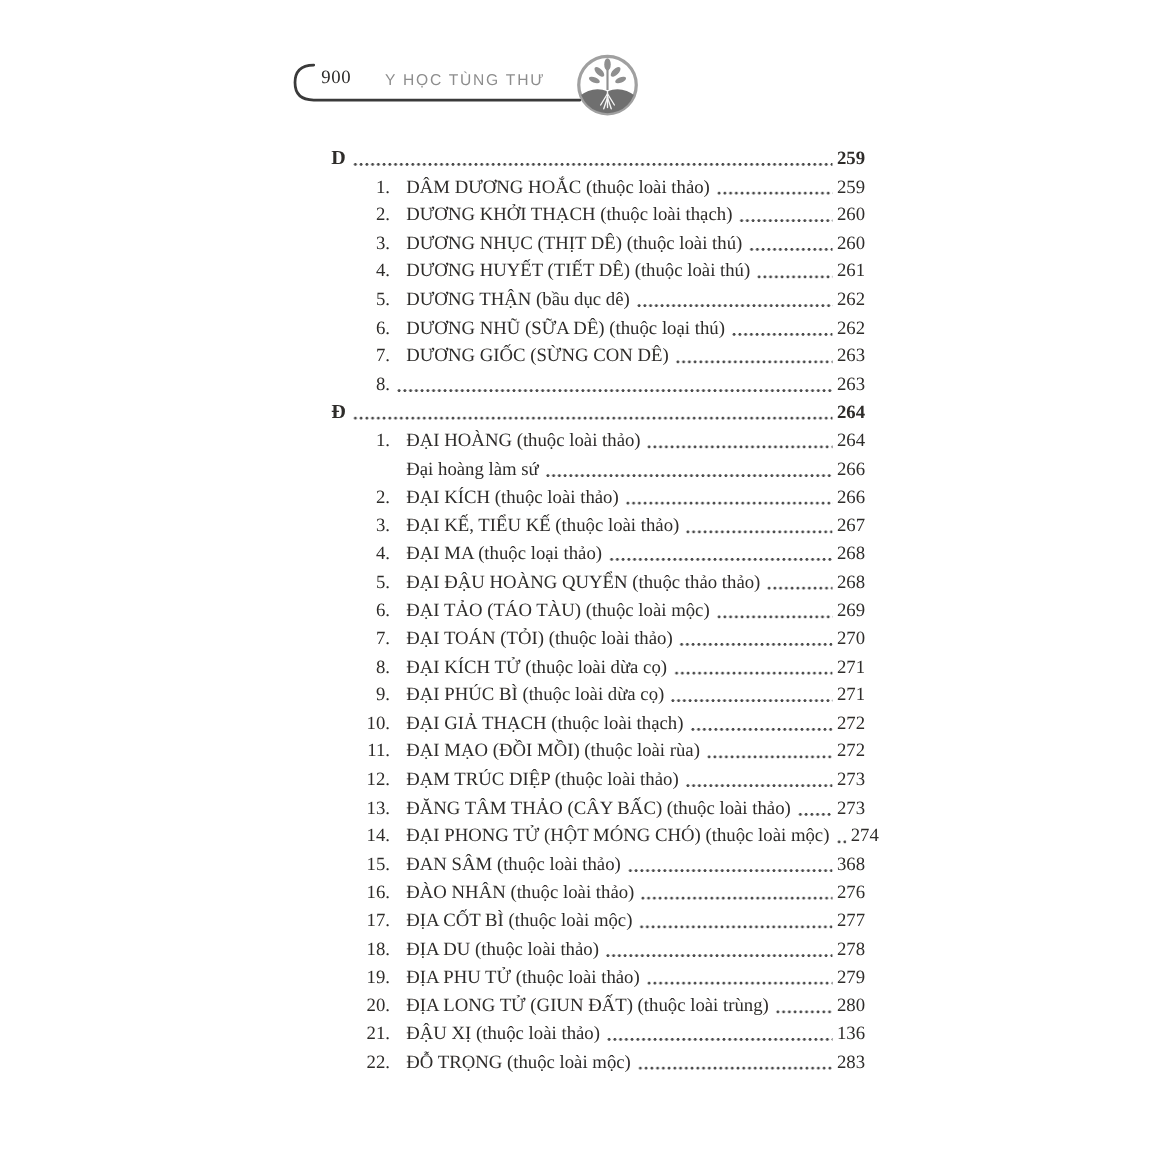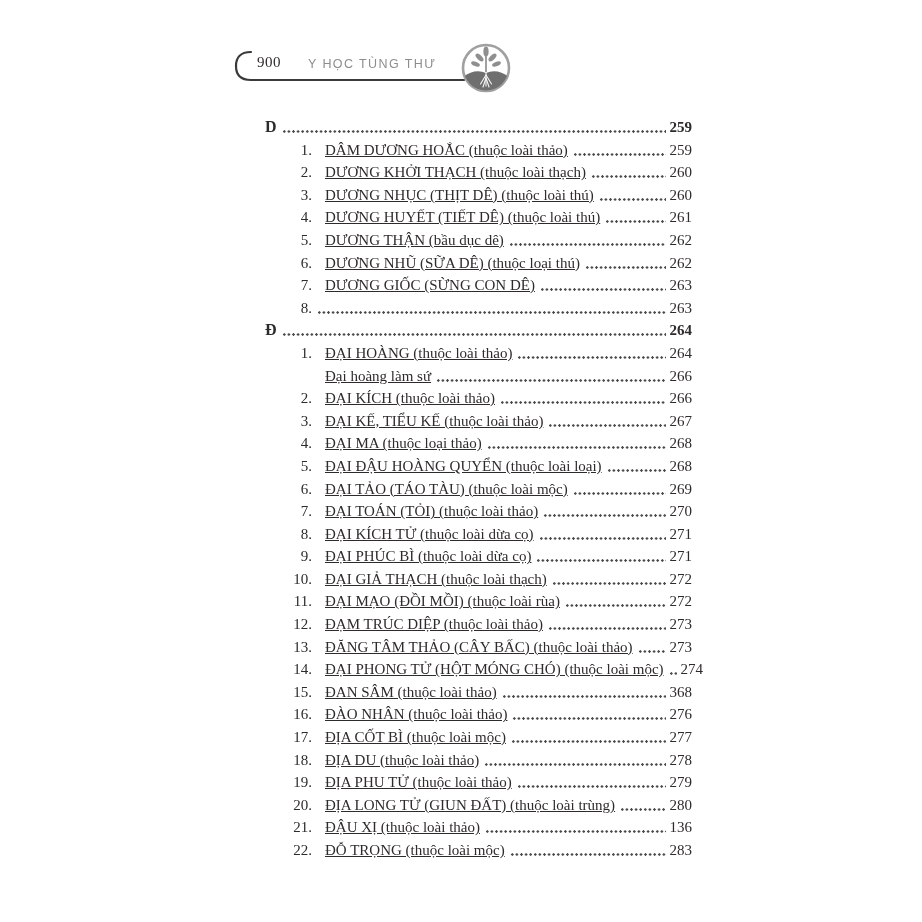--- a/index.html
+++ b/index.html
@@ -28,21 +28,21 @@
   
   .toc {
     position:absolute; left:265px; top:116px; width:427px;
   }
   .row {
     display:flex; align-items:baseline;
     height:22.6px; line-height:22.6px;
     font-size:15px; white-space:nowrap;
   }
   .row .num  { flex:none; width:47px; text-align:right; }
-  .row .title{ margin-left:13px;text-decoration:underline; }
+  .row .title{ margin-left:13px; }
   .row .letter { font-weight:700; font-size:16px; }
   .section-row .page-no { font-weight:700; }
   .leader {
     flex:1 1 auto; min-width:8px;
     margin:0 2px 0 5px;
     align-self:stretch; height:22.6px;
     background-image:radial-gradient(circle, #4a4a4a 1.05px, transparent 1.35px);
     background-size:4.6px 4.6px;
     background-repeat:repeat-x;
     background-position:0 calc(100% - 5px);
@@ -188,21 +188,21 @@
 
   <div class="row entry-row">
     <span class="num">4.</span>
     <span class="title">ĐẠI MA (thuộc loại thảo)</span>
     <span class="leader"></span>
     <span class="page-no">268</span>
   </div>
 
   <div class="row entry-row">
     <span class="num">5.</span>
-    <span class="title">ĐẠI ĐẬU HOÀNG QUYỂN (thuộc loài loại)</span>
+    <span class="title">ĐẠI ĐẬU HOÀNG QUYỂN (thuộc thảo thảo)</span>
     <span class="leader"></span>
     <span class="page-no">268</span>
   </div>
 
   <div class="row entry-row">
     <span class="num">6.</span>
     <span class="title">ĐẠI TẢO (TÁO TÀU) (thuộc loài mộc)</span>
     <span class="leader"></span>
     <span class="page-no">269</span>
   </div>

